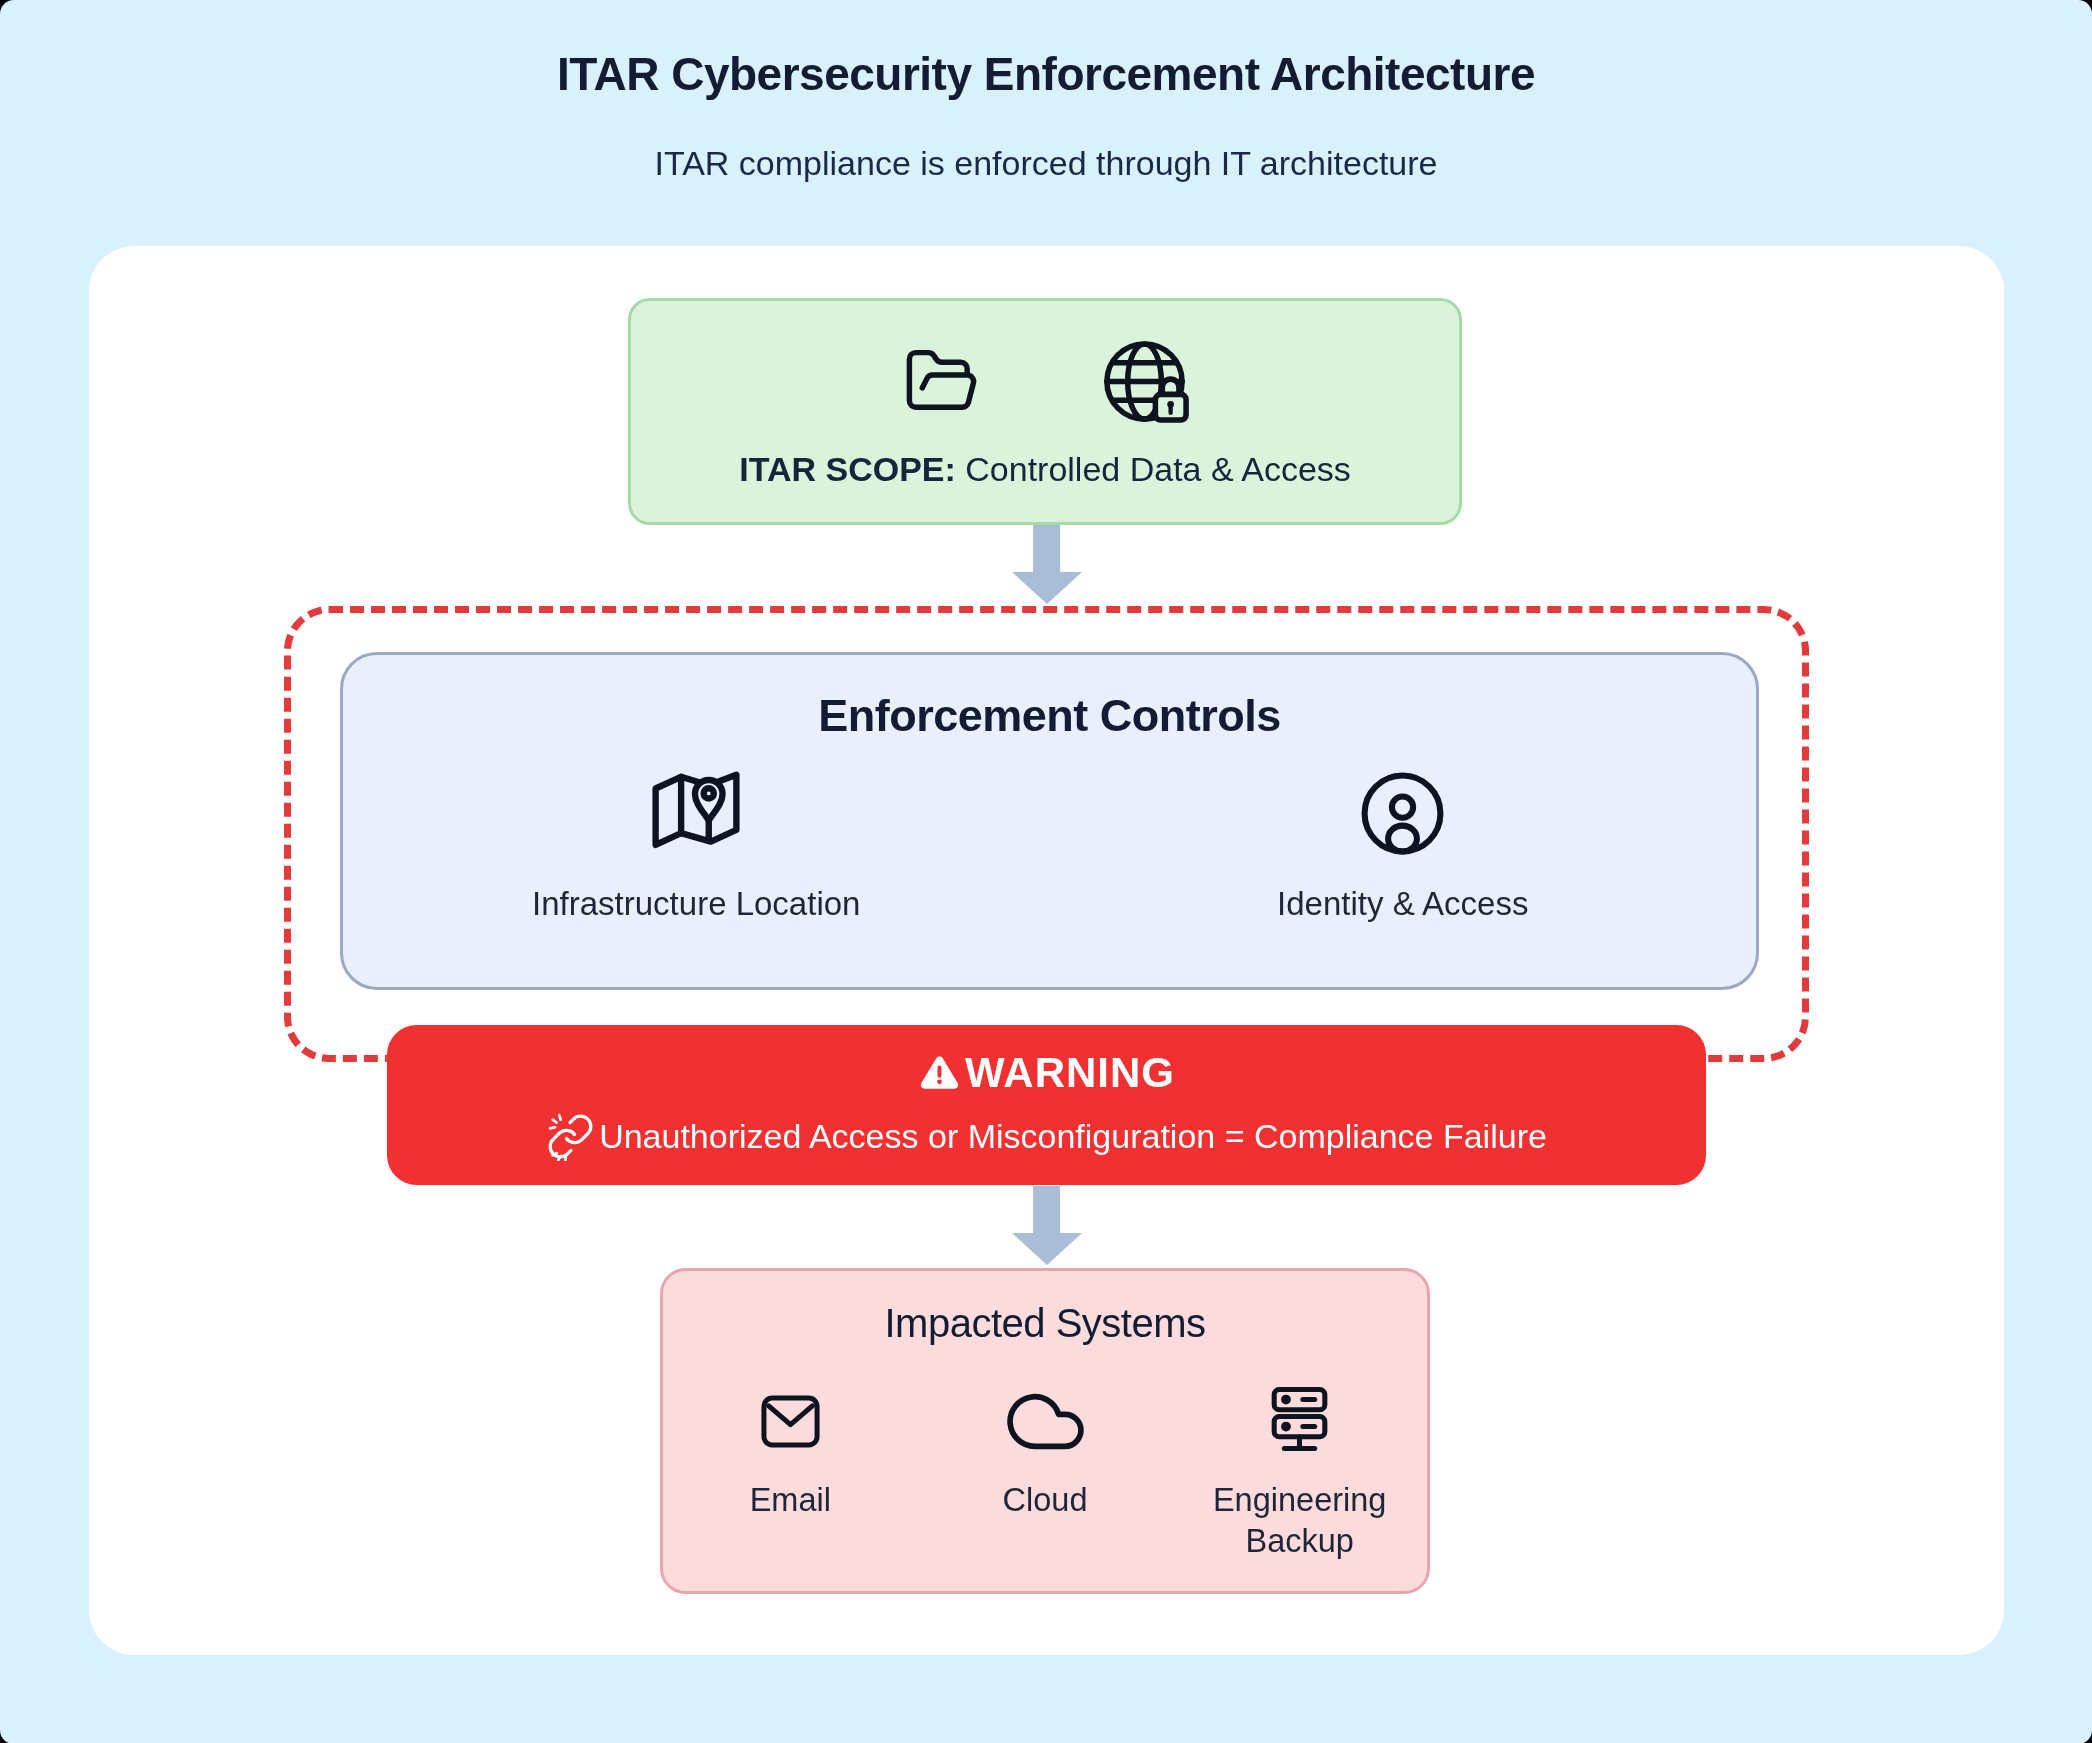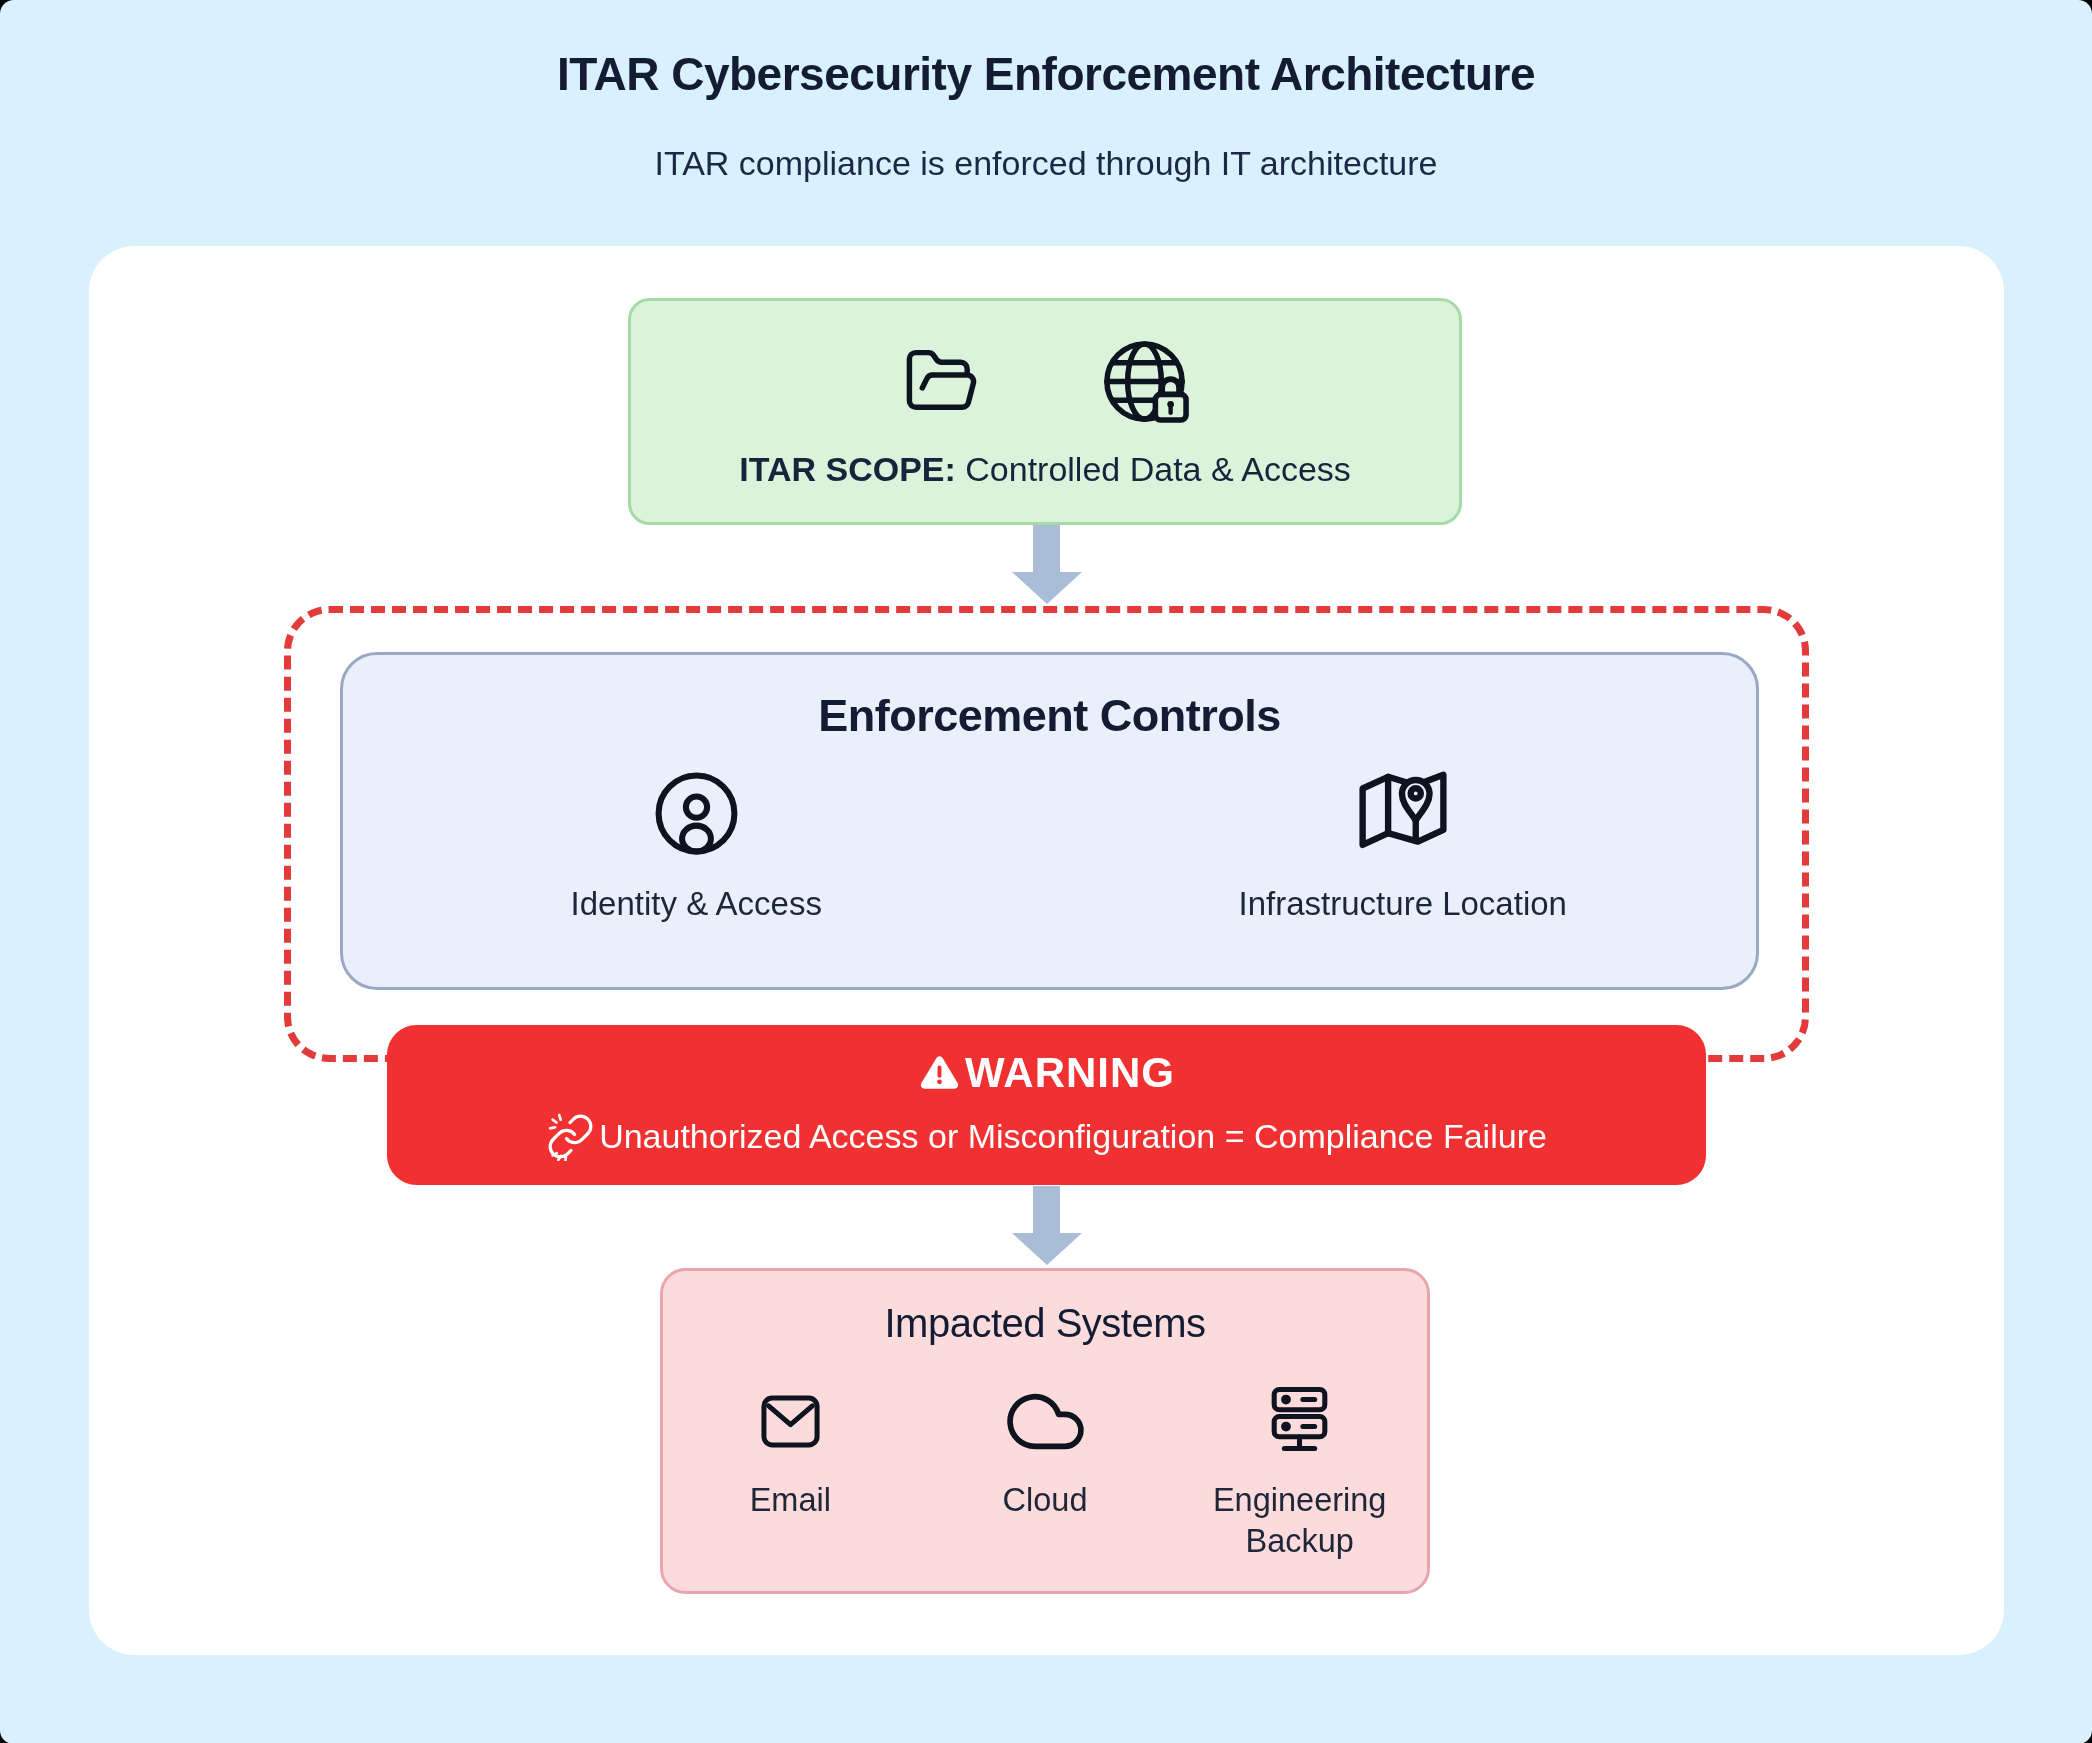--- a/index.html
+++ b/index.html
@@ -127,40 +127,40 @@
   </div>
 
   <div class="abs dashed"></div>
 
   <div class="abs enf-box">
     <div class="enf-title">Enforcement Controls</div>
     <div class="enf-items">
 
       <div class="enf-item">
         <span class="ic">
-          <svg width="91" height="91" viewBox="0 0 24 24" fill="none" stroke="#0e1320" stroke-width="1.6" stroke-linecap="round" stroke-linejoin="round">
-            <circle cx="12" cy="12" r="10"></circle>
-            <circle cx="12" cy="10.3" r="2.8"></circle>
-            <rect x="8.2" y="15.2" width="7.6" height="6.8" rx="3.8"></rect>
-          </svg>
-        </span>
-        <span class="lbl">Identity &amp; Access</span>
-      </div>
-
-      <div class="enf-item">
-        <span class="ic">
           <svg width="102" height="102" viewBox="0 0 48 48" fill="none" stroke="#0e1320" stroke-width="3" stroke-linecap="round" stroke-linejoin="round">
             <path d="M5 12 17 6.5 30 10.5 43 5.5 V31.5 L31 37 17 33 5 38.5 Z"></path>
             <path d="M17 6.5V33"></path>
             <path d="M30 26.5V36.5"></path>
             <path d="M30 27 C33 22.5 36.5 18.8 36.5 14.5 A6.5 6.5 0 1 0 23.5 14.5 C23.5 18.8 27 22.5 30 27 Z" fill="#e9effb"></path>
             <circle cx="30" cy="14.3" r="2.4"></circle>
           </svg>
         </span>
         <span class="lbl">Infrastructure Location</span>
+      </div>
+
+      <div class="enf-item">
+        <span class="ic">
+          <svg width="91" height="91" viewBox="0 0 24 24" fill="none" stroke="#0e1320" stroke-width="1.6" stroke-linecap="round" stroke-linejoin="round">
+            <circle cx="12" cy="12" r="10"></circle>
+            <circle cx="12" cy="10.3" r="2.8"></circle>
+            <rect x="8.2" y="15.2" width="7.6" height="6.8" rx="3.8"></rect>
+          </svg>
+        </span>
+        <span class="lbl">Identity &amp; Access</span>
       </div>
 
 
     </div>
   </div>
 
   <div class="abs warning">
     <div class="w-line">
       <span>
         <svg width="43" height="43" viewBox="0 0 24 24" fill="none">

